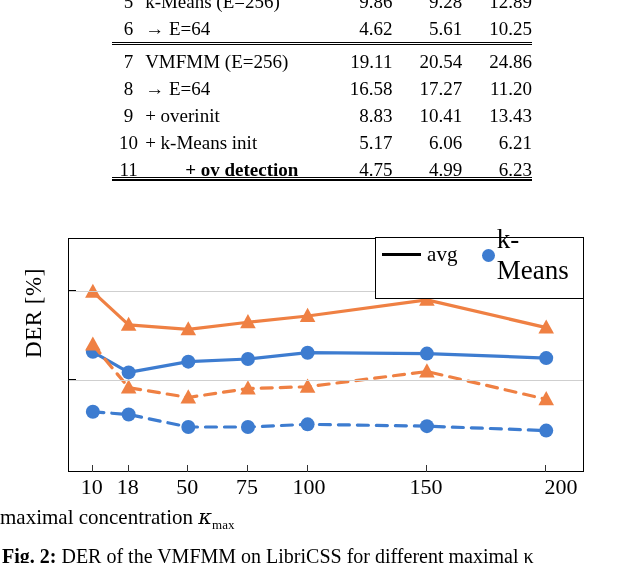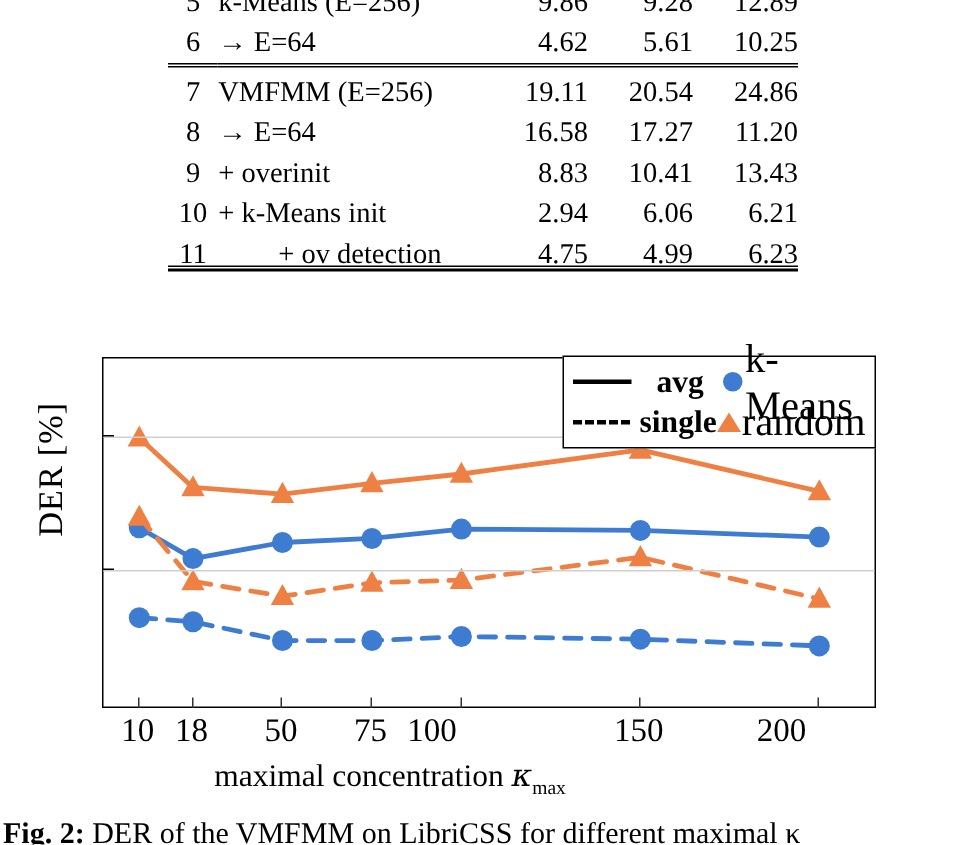--- a/index.html
+++ b/index.html
@@ -40,21 +40,21 @@
   }
   .tbl-bottom-rule{
     position:absolute;
     left:112px;
     top:177px;
     width:420px;
     border-top:1px solid #000;
     border-bottom:2px solid #000;
     height:1px;
   }
-  .indent-sub{ padding-left:40px !important; }
+  .indent-sub{ padding-left:40px !important;font-weight:bold; }
 
   
   #figure{
     position:absolute;
     left:0; top:222px;
     width:640px; height:341px;
   }
   #ylabel{
     position:absolute;
     left:-26px; top:300px;
@@ -92,40 +92,40 @@
   .xtick-label{
     position:absolute;
     top:474px;
     width:60px;margin-left:-30px;
     text-align:center;
     font-size:22px;
   }
   #xlabel{
     position:absolute;
     left:0;top:505px;width:520px;
-    text-align:center;
+    text-align:left;
     font-size:21px;
   }
   #xlabel .kappa{ font-style:italic; font-family:"DejaVu Serif", serif;}
   #xlabel sub{ font-size:13px; }
 
   
   #legend{
     position:absolute;
     left:375px; top:237px;
     width:209px; height:62px;
     border:1.6px solid #000;
     background:#fff;
     box-sizing:border-box;
     padding:3px 6px 0 6px;
   }
   .leg-row{ display:flex; align-items:center; height:27px;}
   .leg-line{ width:46px; height:0; border-top:3.4px solid #000; margin-right:6px;}
   .leg-line.dashed{ border-top:3.4px dashed #000; }
-  .leg-text{ font-size:21px; width:62px; text-align:center;font-weight:bold;}
+  .leg-text{ font-size:21px; width:62px; text-align:left;}
   .leg-mark{ width:20px; text-align:center; }
   .leg-dot{
     display:inline-block;width:13px;height:13px;border-radius:50%;
     background:#3d7cd0;vertical-align:middle;
   }
   .leg-tri{
     display:inline-block;width:0;height:0;
     border-left:8px solid transparent;border-right:8px solid transparent;
     border-bottom:13px solid #ef8043;vertical-align:middle;
   }
@@ -182,21 +182,21 @@
         <tr>
           <td class="c-idx">9</td>
           <td class="c-name">+ overinit</td>
           <td class="c-num n1">8.83</td>
           <td class="c-num n2">10.41</td>
           <td class="c-num n3">13.43</td>
         </tr>
         <tr>
           <td class="c-idx">10</td>
           <td class="c-name">+ k-Means init</td>
-          <td class="c-num n1">2.94</td>
+          <td class="c-num n1">5.17</td>
           <td class="c-num n2">6.06</td>
           <td class="c-num n3">6.21</td>
         </tr>
         <tr>
           <td class="c-idx">11</td>
           <td class="c-name indent-sub">+ ov detection</td>
           <td class="c-num n1">4.75</td>
           <td class="c-num n2">4.99</td>
           <td class="c-num n3">6.23</td>
         </tr>
@@ -255,42 +255,36 @@
 <div id="x-ticks">
     <div class="xtick-mark" style="left: 91.8605px;"></div>
     <div class="xtick-label" style="left: 91.8605px;">10</div>
     <div class="xtick-mark" style="left: 127.651px;"></div>
     <div class="xtick-label" style="left: 127.651px;">18</div>
     <div class="xtick-mark" style="left: 187.302px;"></div>
     <div class="xtick-label" style="left: 187.302px;">50</div>
     <div class="xtick-mark" style="left: 246.953px;"></div>
     <div class="xtick-label" style="left: 246.953px;">75</div>
     <div class="xtick-mark" style="left: 306.605px;"></div>
-    <div class="xtick-label" style="left: 288px;">100</div>
+    <div class="xtick-label" style="left: 309px;">100</div>
     <div class="xtick-mark" style="left: 425.907px;"></div>
     <div class="xtick-label" style="left: 425.907px;">150</div>
     <div class="xtick-mark" style="left: 545.209px;"></div>
-    <div class="xtick-label" style="left: 521px;">200</div>
+    <div class="xtick-label" style="left: 561px;">200</div>
   </div>
 
 <div id="xlabel">
   <span>maximal concentration</span><span>&nbsp;</span><span class="kappa">κ</span><sub>max</sub>
 </div>
 
 <div id="legend">
   <div class="leg-row">
     <span class="leg-line"></span>
     <span class="leg-text">avg</span>
     <span class="leg-mark"><i class="leg-dot"></i></span>
     <span class="leg-text2">k-Means</span>
   </div>
-  <div class="leg-row">
-    <span class="leg-line dashed"></span>
-    <span class="leg-text">single</span>
-    <span class="leg-mark"><i class="leg-tri"></i></span>
-    <span class="leg-text2">random</span>
-  </div>
 </div>
 
 <div id="caption">
   <b>Fig. 2:</b>
   <span>DER of the VMFMM on LibriCSS for different maximal κ</span>
 </div>
 
 </body></html>

